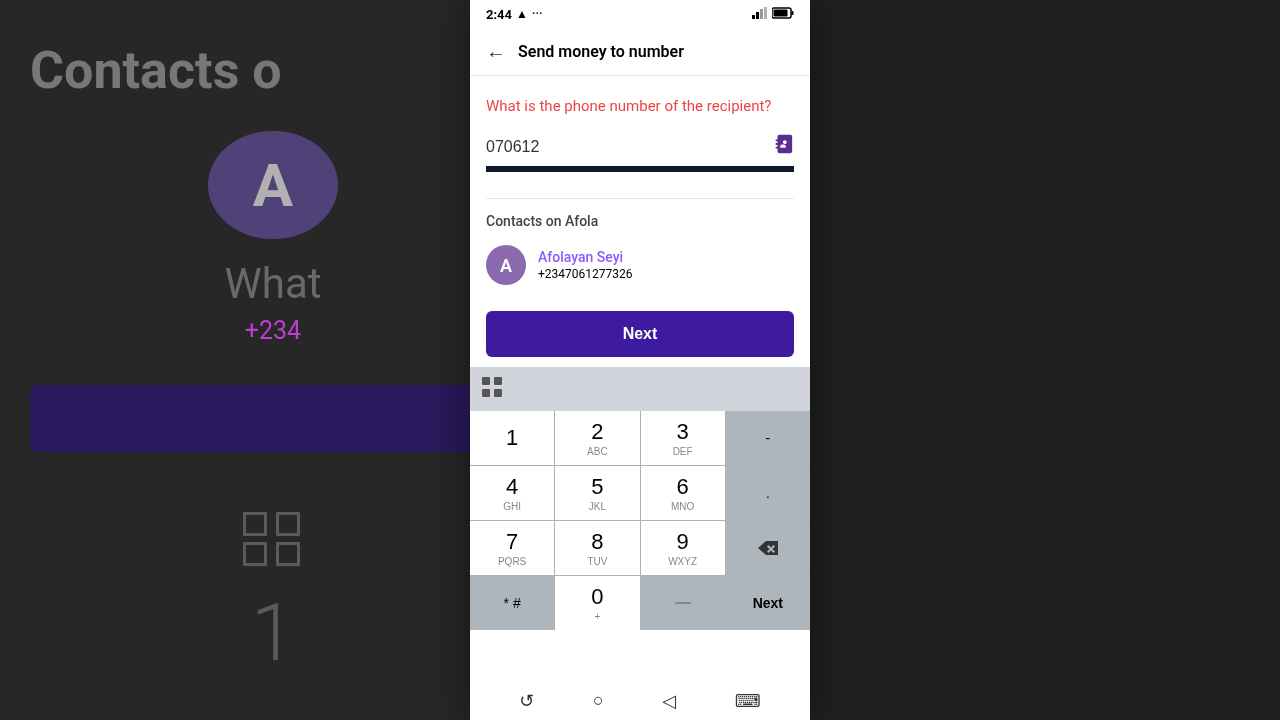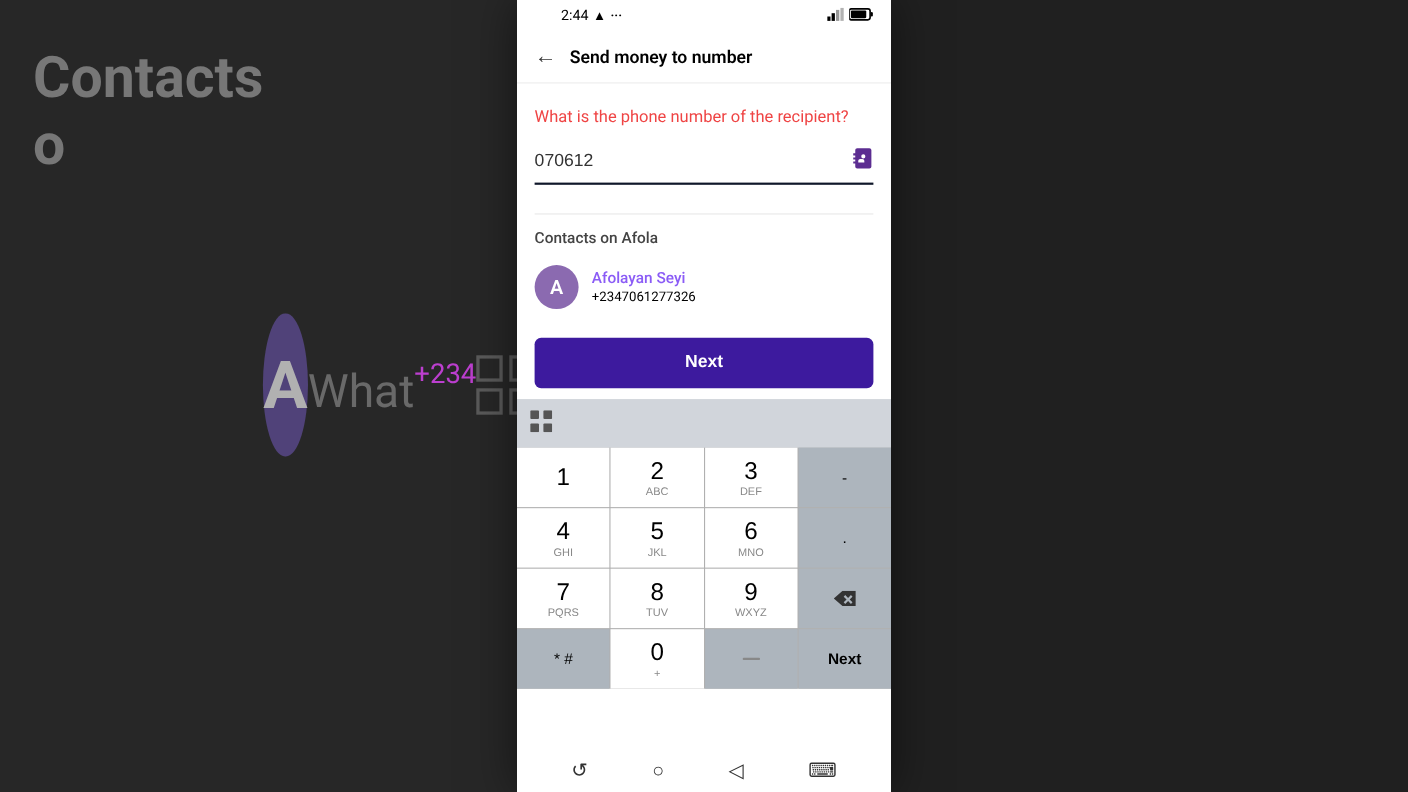--- a/index.html
+++ b/index.html
@@ -19,21 +19,21 @@
     .bg-layer {
       position: absolute;
       inset: 0;
       display: flex;
       align-items: stretch;
     }
     .bg-left {
       width: 546px;
       background: #2a2a2a;
       display: flex;
-      flex-direction: row;
+      flex-direction: column;
       align-items: center;
       justify-content: flex-start;
       padding: 40px 30px;
       opacity: 0.85;
     }
     .bg-right {
       flex: 1;
       background: #222;
       opacity: 0.85;
     }
@@ -115,21 +115,21 @@
       align-items: center;
       justify-content: space-between;
       padding: 0 16px;
       font-size: 12px;
       font-weight: 600;
       color: #000;
       flex-shrink: 0;
     }
     .status-left { display: flex; align-items: center; gap: 4px; }
     .status-right { display: flex; align-items: center; gap: 4px; }
-    .status-time { font-size: 13px; font-weight: 400; margin-left: 24px; }
+    .status-time { font-size: 13px; font-weight: 700; }
 
     
     .header {
       display: flex;
       align-items: center;
       padding: 12px 16px;
       background: #fff;
       border-bottom: 1px solid #e8e8e8;
       flex-shrink: 0;
     }
@@ -162,21 +162,21 @@
     .question-label {
       font-size: 15px;
       color: #ef4444;
       line-height: 1.4;
       margin-bottom: 16px;
       font-weight: 400;
     }
     .phone-input-row {
       display: flex;
       align-items: center;
-      border-bottom: 2px solid #0f172a;
+      border-bottom: 6px solid #0f172a;
       padding-bottom: 6px;
       margin-bottom: 0;
     }
     .phone-input {
       flex: 1;
       font-size: 16px;
       color: #333;
       border: none;
       outline: none;
       background: transparent;

